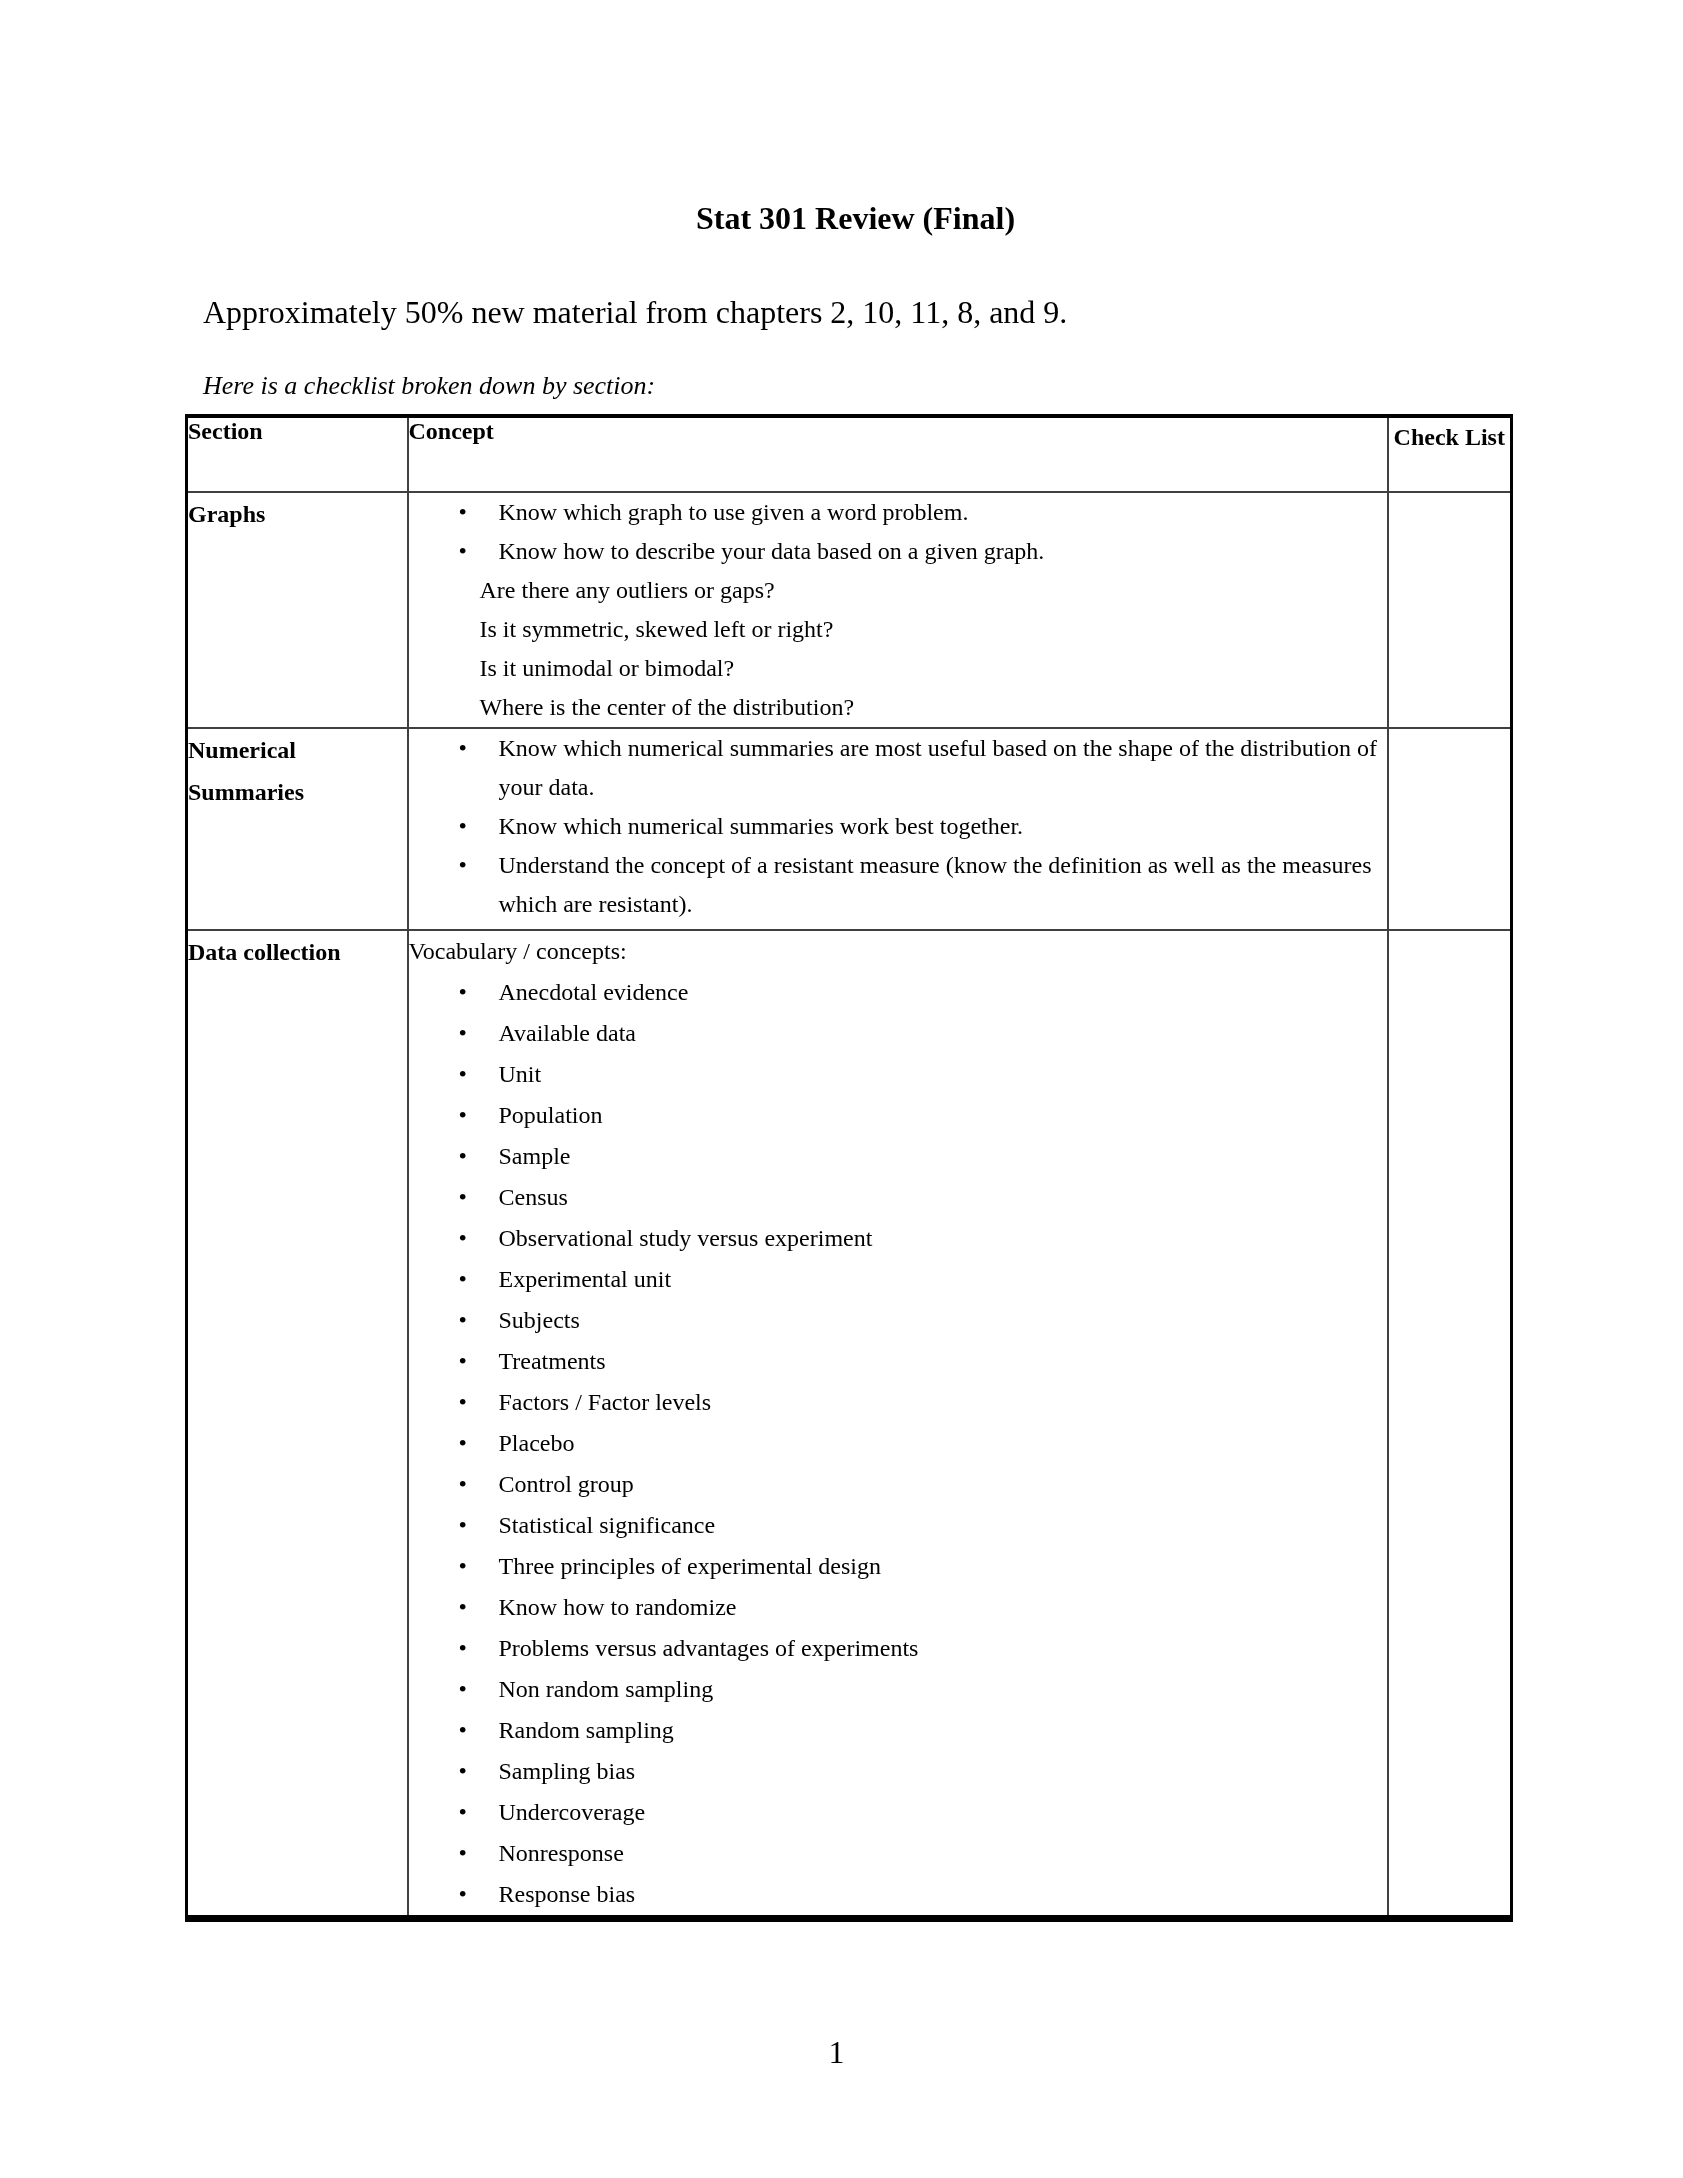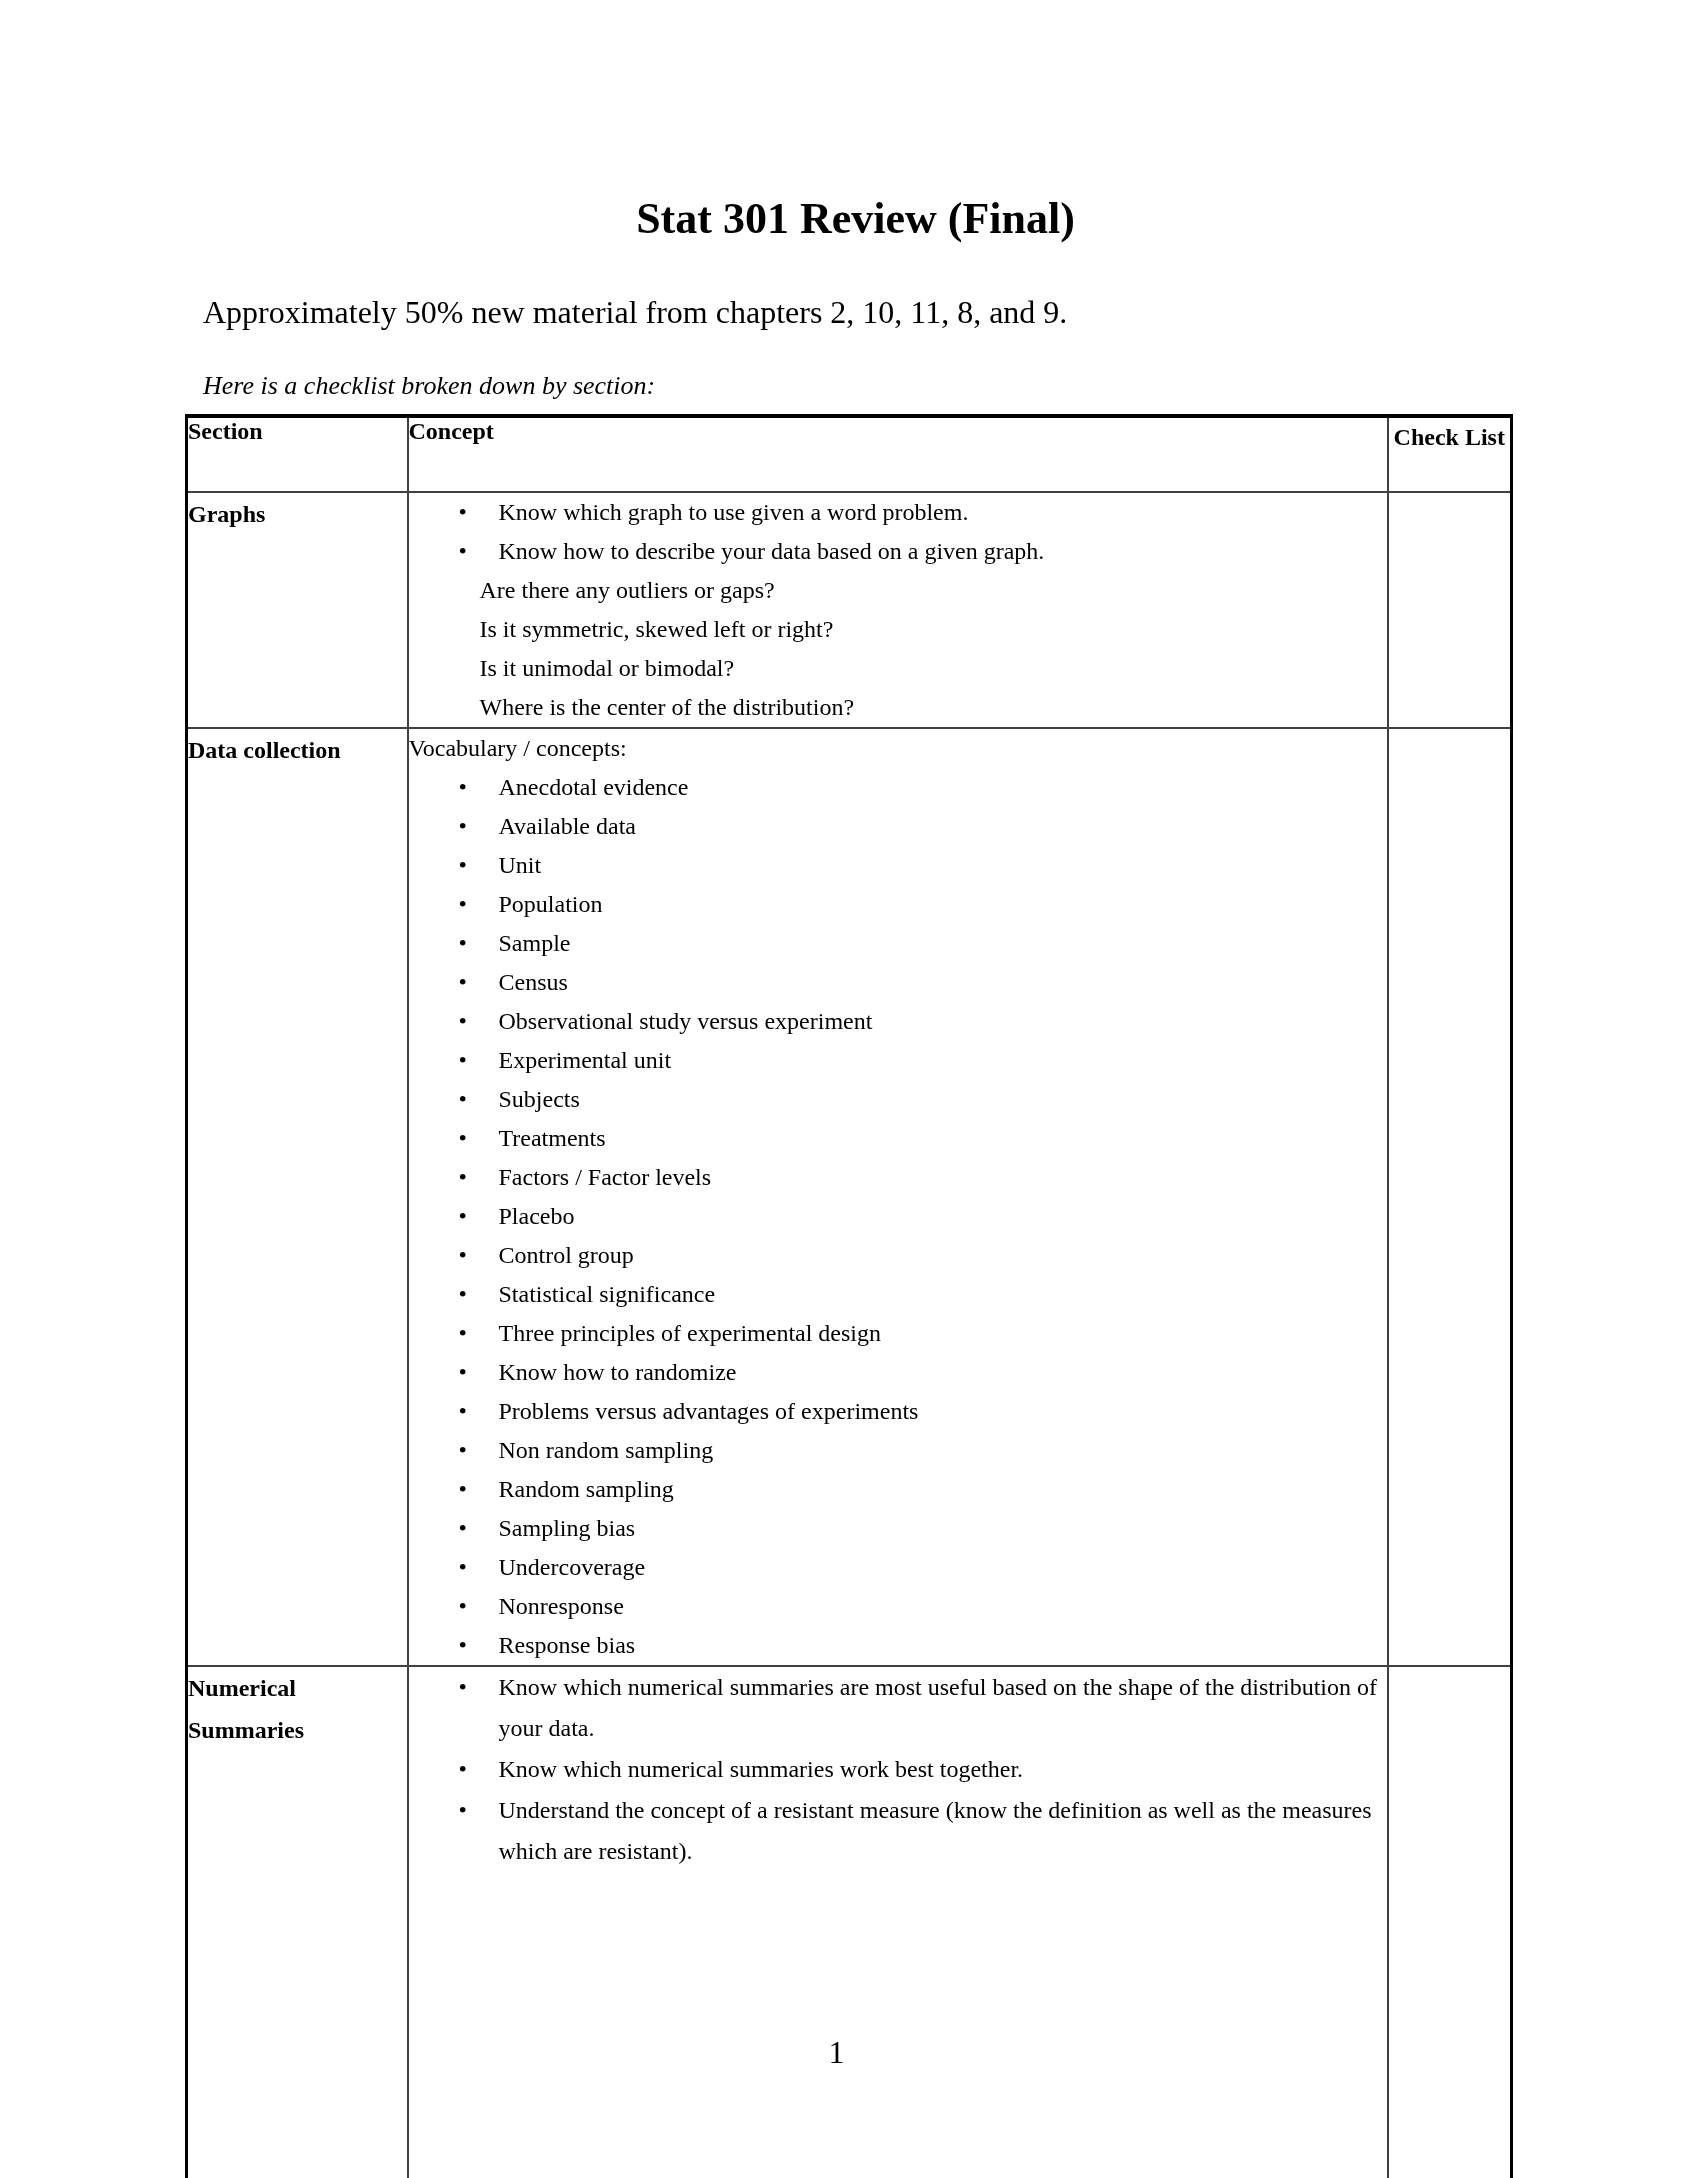--- a/index.html
+++ b/index.html
@@ -6,21 +6,21 @@
   .page{
     position:relative;
     width:1683px;height:2178px;
     background:#ffffff;color:#000000;
     font-family:"Liberation Serif","DejaVu Serif",serif;
     overflow:hidden;
   }
   .doc-title{
     margin:193px 0 0 0;
     text-align:center;
-    font-size:44px;line-height:51px;font-weight:bold;padding-left:28px;
+    font-size:32px;line-height:51px;font-weight:bold;padding-left:28px;
   }
   .intro{margin:48px 0 0 203px;}
   .intro p{margin:0;font-size:32px;line-height:40px;}
   .intro .bold{font-weight:bold;}
   .checklist-note{
     margin:34px 12px 0 203px;
     font-size:26px;line-height:40px;font-style:italic;
   }
   table.review{
     margin:8px 0 0 185px;
@@ -108,132 +108,132 @@
               <span class="bullet-text">Know how to describe your data based on a given graph.</span>
             </div>
             <div class="line sub">Are there any outliers or gaps?</div>
             <div class="line sub">Is it symmetric, skewed left or right?</div>
             <div class="line sub">Is it unimodal or bimodal?</div>
             <div class="line sub">Where is the center of the distribution?</div>
           </td>
           <td class="check-cell"></td>
         </tr>
         <tr>
-          <td class="section-cell">Data collection</td>
+          <td class="section-cell">Numerical Summaries</td>
           <td class="concept-cell">
-            <div class="line plain">Vocabulary / concepts:</div>
-            <div class="line bullet">
-              <span class="bullet-glyph">•</span>
-              <span class="bullet-text">Anecdotal evidence</span>
-            </div>
-            <div class="line bullet">
-              <span class="bullet-glyph">•</span>
-              <span class="bullet-text">Available data</span>
-            </div>
-            <div class="line bullet">
-              <span class="bullet-glyph">•</span>
-              <span class="bullet-text">Unit</span>
-            </div>
-            <div class="line bullet">
-              <span class="bullet-glyph">•</span>
-              <span class="bullet-text">Population</span>
-            </div>
-            <div class="line bullet">
-              <span class="bullet-glyph">•</span>
-              <span class="bullet-text">Sample</span>
-            </div>
-            <div class="line bullet">
-              <span class="bullet-glyph">•</span>
-              <span class="bullet-text">Census</span>
-            </div>
-            <div class="line bullet">
-              <span class="bullet-glyph">•</span>
-              <span class="bullet-text">Observational study versus experiment</span>
-            </div>
-            <div class="line bullet">
-              <span class="bullet-glyph">•</span>
-              <span class="bullet-text">Experimental unit</span>
-            </div>
-            <div class="line bullet">
-              <span class="bullet-glyph">•</span>
-              <span class="bullet-text">Subjects</span>
-            </div>
-            <div class="line bullet">
-              <span class="bullet-glyph">•</span>
-              <span class="bullet-text">Treatments</span>
-            </div>
-            <div class="line bullet">
-              <span class="bullet-glyph">•</span>
-              <span class="bullet-text">Factors / Factor levels</span>
-            </div>
-            <div class="line bullet">
-              <span class="bullet-glyph">•</span>
-              <span class="bullet-text">Placebo</span>
-            </div>
-            <div class="line bullet">
-              <span class="bullet-glyph">•</span>
-              <span class="bullet-text">Control group</span>
-            </div>
-            <div class="line bullet">
-              <span class="bullet-glyph">•</span>
-              <span class="bullet-text">Statistical significance</span>
-            </div>
-            <div class="line bullet">
-              <span class="bullet-glyph">•</span>
-              <span class="bullet-text">Three principles of experimental design</span>
-            </div>
-            <div class="line bullet">
-              <span class="bullet-glyph">•</span>
-              <span class="bullet-text">Know how to randomize</span>
-            </div>
-            <div class="line bullet">
-              <span class="bullet-glyph">•</span>
-              <span class="bullet-text">Problems versus advantages of experiments</span>
-            </div>
-            <div class="line bullet">
-              <span class="bullet-glyph">•</span>
-              <span class="bullet-text">Non random sampling</span>
-            </div>
-            <div class="line bullet">
-              <span class="bullet-glyph">•</span>
-              <span class="bullet-text">Random sampling</span>
-            </div>
-            <div class="line bullet">
-              <span class="bullet-glyph">•</span>
-              <span class="bullet-text">Sampling bias</span>
-            </div>
-            <div class="line bullet">
-              <span class="bullet-glyph">•</span>
-              <span class="bullet-text">Undercoverage</span>
-            </div>
-            <div class="line bullet">
-              <span class="bullet-glyph">•</span>
-              <span class="bullet-text">Nonresponse</span>
-            </div>
-            <div class="line bullet">
-              <span class="bullet-glyph">•</span>
-              <span class="bullet-text">Response bias</span>
+            <div class="line bullet">
+              <span class="bullet-glyph">•</span>
+              <span class="bullet-text">Know which numerical summaries are most useful based on the shape of the distribution of your data.</span>
+            </div>
+            <div class="line bullet">
+              <span class="bullet-glyph">•</span>
+              <span class="bullet-text">Know which numerical summaries work best together.</span>
+            </div>
+            <div class="line bullet">
+              <span class="bullet-glyph">•</span>
+              <span class="bullet-text">Understand the concept of a resistant measure (know the definition as well as the measures which are resistant).</span>
             </div>
           </td>
           <td class="check-cell"></td>
         </tr>
         <tr>
-          <td class="section-cell">Numerical Summaries</td>
+          <td class="section-cell">Data collection</td>
           <td class="concept-cell">
-            <div class="line bullet">
-              <span class="bullet-glyph">•</span>
-              <span class="bullet-text">Know which numerical summaries are most useful based on the shape of the distribution of your data.</span>
-            </div>
-            <div class="line bullet">
-              <span class="bullet-glyph">•</span>
-              <span class="bullet-text">Know which numerical summaries work best together.</span>
-            </div>
-            <div class="line bullet">
-              <span class="bullet-glyph">•</span>
-              <span class="bullet-text">Understand the concept of a resistant measure (know the definition as well as the measures which are resistant).</span>
+            <div class="line plain">Vocabulary / concepts:</div>
+            <div class="line bullet">
+              <span class="bullet-glyph">•</span>
+              <span class="bullet-text">Anecdotal evidence</span>
+            </div>
+            <div class="line bullet">
+              <span class="bullet-glyph">•</span>
+              <span class="bullet-text">Available data</span>
+            </div>
+            <div class="line bullet">
+              <span class="bullet-glyph">•</span>
+              <span class="bullet-text">Unit</span>
+            </div>
+            <div class="line bullet">
+              <span class="bullet-glyph">•</span>
+              <span class="bullet-text">Population</span>
+            </div>
+            <div class="line bullet">
+              <span class="bullet-glyph">•</span>
+              <span class="bullet-text">Sample</span>
+            </div>
+            <div class="line bullet">
+              <span class="bullet-glyph">•</span>
+              <span class="bullet-text">Census</span>
+            </div>
+            <div class="line bullet">
+              <span class="bullet-glyph">•</span>
+              <span class="bullet-text">Observational study versus experiment</span>
+            </div>
+            <div class="line bullet">
+              <span class="bullet-glyph">•</span>
+              <span class="bullet-text">Experimental unit</span>
+            </div>
+            <div class="line bullet">
+              <span class="bullet-glyph">•</span>
+              <span class="bullet-text">Subjects</span>
+            </div>
+            <div class="line bullet">
+              <span class="bullet-glyph">•</span>
+              <span class="bullet-text">Treatments</span>
+            </div>
+            <div class="line bullet">
+              <span class="bullet-glyph">•</span>
+              <span class="bullet-text">Factors / Factor levels</span>
+            </div>
+            <div class="line bullet">
+              <span class="bullet-glyph">•</span>
+              <span class="bullet-text">Placebo</span>
+            </div>
+            <div class="line bullet">
+              <span class="bullet-glyph">•</span>
+              <span class="bullet-text">Control group</span>
+            </div>
+            <div class="line bullet">
+              <span class="bullet-glyph">•</span>
+              <span class="bullet-text">Statistical significance</span>
+            </div>
+            <div class="line bullet">
+              <span class="bullet-glyph">•</span>
+              <span class="bullet-text">Three principles of experimental design</span>
+            </div>
+            <div class="line bullet">
+              <span class="bullet-glyph">•</span>
+              <span class="bullet-text">Know how to randomize</span>
+            </div>
+            <div class="line bullet">
+              <span class="bullet-glyph">•</span>
+              <span class="bullet-text">Problems versus advantages of experiments</span>
+            </div>
+            <div class="line bullet">
+              <span class="bullet-glyph">•</span>
+              <span class="bullet-text">Non random sampling</span>
+            </div>
+            <div class="line bullet">
+              <span class="bullet-glyph">•</span>
+              <span class="bullet-text">Random sampling</span>
+            </div>
+            <div class="line bullet">
+              <span class="bullet-glyph">•</span>
+              <span class="bullet-text">Sampling bias</span>
+            </div>
+            <div class="line bullet">
+              <span class="bullet-glyph">•</span>
+              <span class="bullet-text">Undercoverage</span>
+            </div>
+            <div class="line bullet">
+              <span class="bullet-glyph">•</span>
+              <span class="bullet-text">Nonresponse</span>
+            </div>
+            <div class="line bullet">
+              <span class="bullet-glyph">•</span>
+              <span class="bullet-text">Response bias</span>
             </div>
           </td>
           <td class="check-cell"></td>
         </tr>
       </tbody>
   </table>
 
   <div class="page-number">1</div>
 
 </div>

